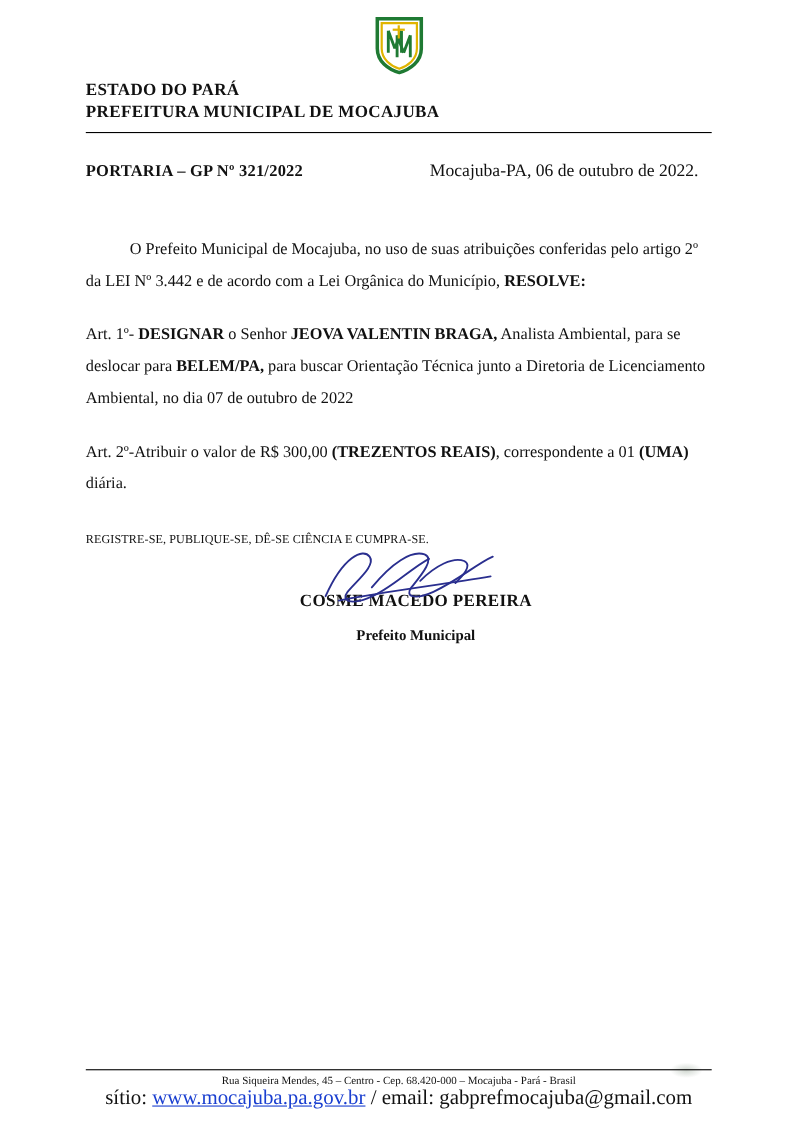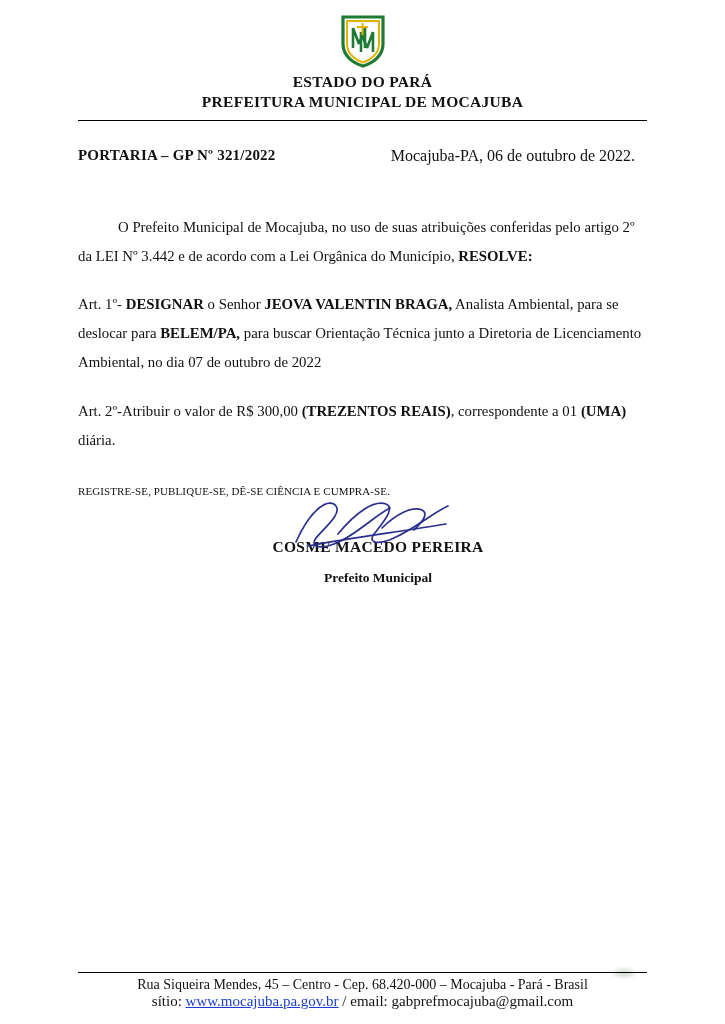--- a/index.html
+++ b/index.html
@@ -27,42 +27,42 @@
   .crest-wrap {
     display: flex;
     justify-content: center;
     padding-top: 14px;
   }
   .crest {
     width: 46px;
     height: 54px;
   }
   .header-lines {
-    text-align: center;
+    text-align: left;
     margin-top: 4px;
   }
   .header-lines div {
     font-weight: bold;
     letter-spacing: 0.3px;
     line-height: 1.28;
   }
   .hl1 { font-size: 15.5px; }
   .hl2 { font-size: 15.5px; }
   .hl3 { font-size: 14px; }
 
   .rule {
     border-top: 1.6px solid #000;
     margin: 8px 0 0 0;
   }
 
   
   .meta-row {
     display: flex;
     justify-content: space-between;
-    align-items: center;
+    align-items: flex-end;
     margin-top: 26px;
     font-size: 15px;
   }
   .meta-left {
     font-weight: bold;
     letter-spacing: 0.2px;
   }
   .meta-right {
     font-size: 16px;
     margin-right: 12px;
@@ -122,24 +122,24 @@
     left: 78px;
     right: 78px;
     bottom: 14px;
     text-align: center;
   }
   .footer .frule {
     border-top: 1.4px solid #000;
     margin-bottom: 4px;
   }
   .footer-line1 {
-    font-size: 14px;
+    font-size: 10px;
   }
   .footer-line2 {
-    font-size: 15px;
+    font-size: 19px;
   }
   .footer-line2 a {
     color: #1a3fd0;
     text-decoration: underline;
   }
   .smudge {
     position: absolute;
     right: 86px;
     bottom: 44px;
     width: 30px;

